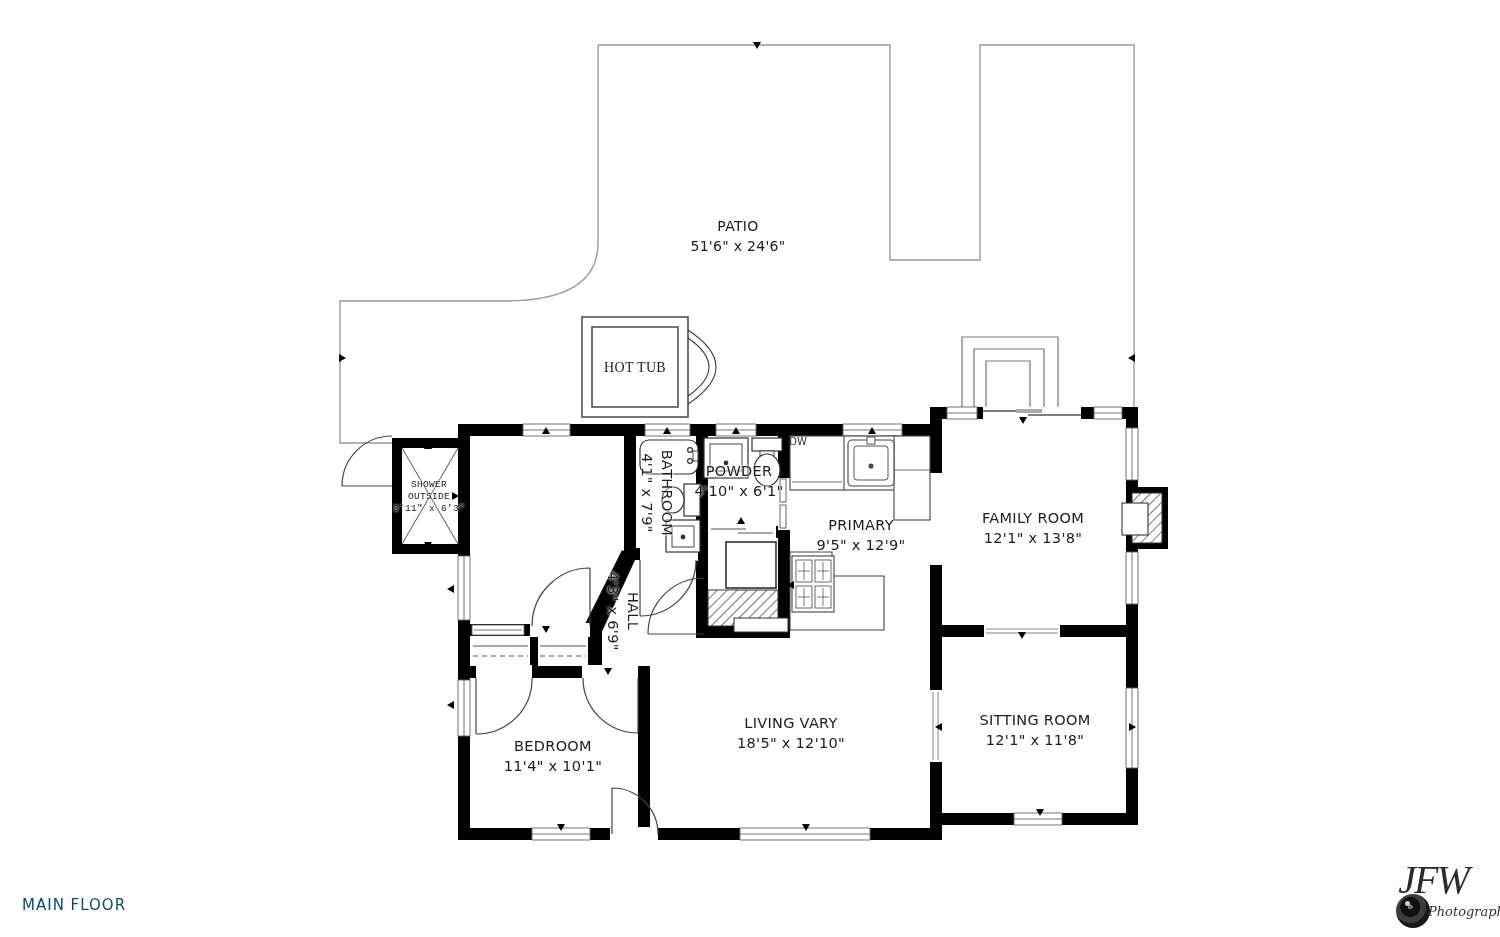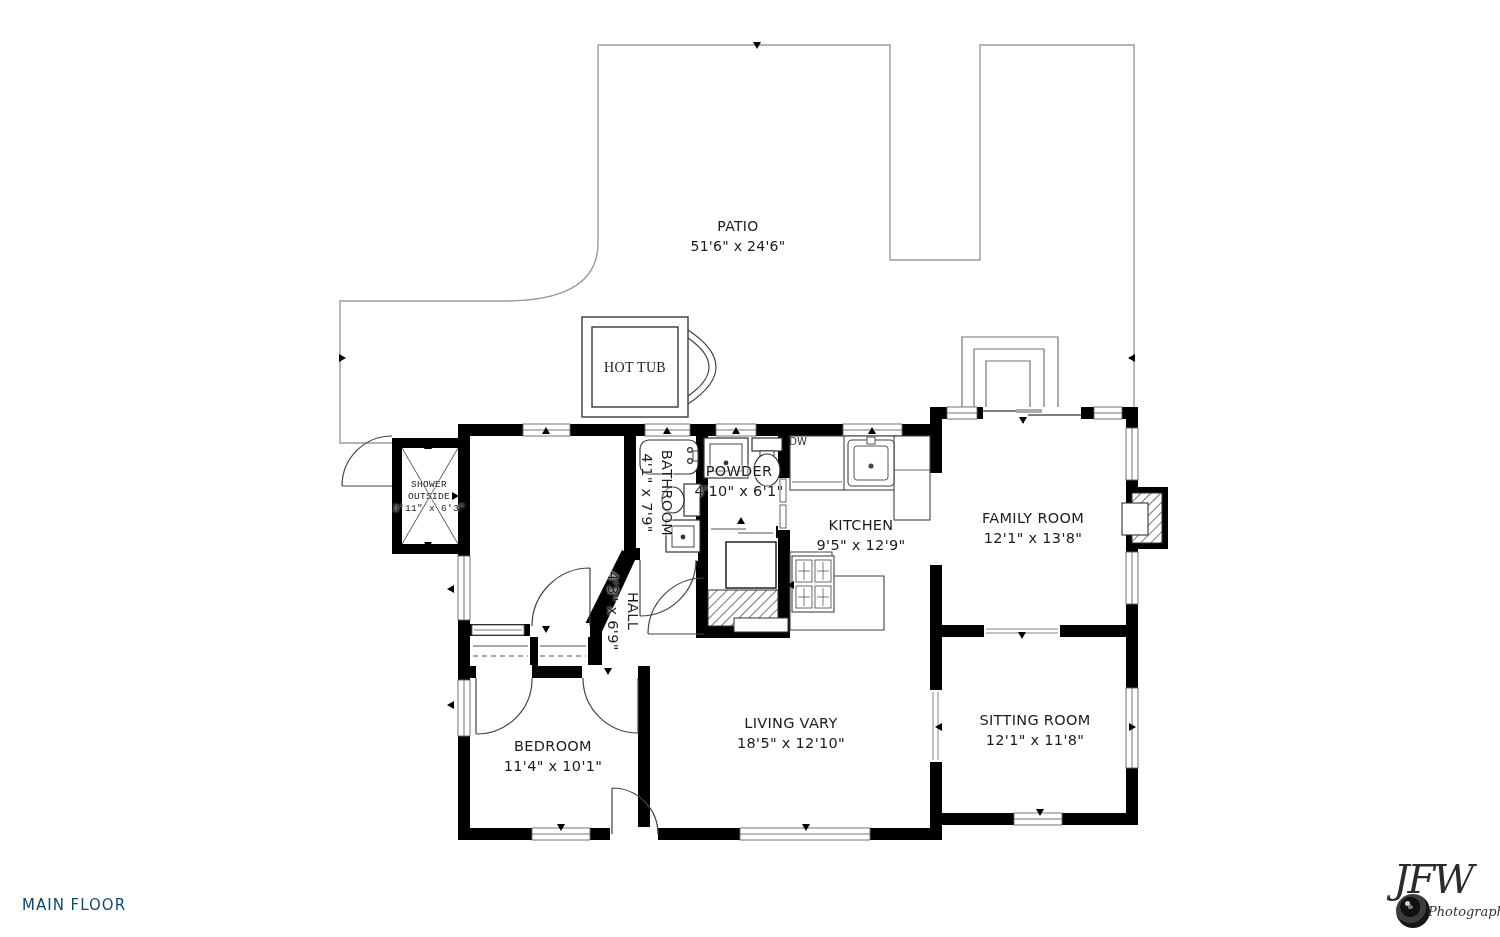--- a/index.html
+++ b/index.html
@@ -12,21 +12,21 @@
   .lbl.rot{transform:translate(-50%,-50%) rotate(90deg);}
   .lbl.small{font-size:9.5px;line-height:12px;white-space:normal;width:80px;font-family:Liberation Mono, monospace;}
   .lbl.patio{font-size:14px;}
   .lbl.single{font-size:14px;font-family:Liberation Serif, serif;}
   #footer{position:absolute;left:450px;top:851px;width:600px;text-align:center;
           font-size:12px;line-height:14.4px;color:#141414;}
   #footer .muted{color:#b9b9b9;}
   #floor-tag{position:absolute;left:22px;top:896px;font-size:15px;color:#0c4a6e;letter-spacing:1px;}
   #logo{position:absolute;right:10px;top:860px;width:118px;height:74px;font-family:"DejaVu Serif",serif;}
   #logo .initials{position:absolute;left:6px;top:-4px;width:110px;text-align:center;
-        font-style:italic;font-size:40px;color:#2b2b2b;letter-spacing:-2px;}
+        font-style:italic;font-size:40px;color:#2b2b2b;letter-spacing:-2px;font-family:Liberation Serif, serif;}
   #logo .cam{position:absolute;left:24px;top:34px;width:34px;height:34px;border-radius:50%;
         background:radial-gradient(circle at 42% 38%, #777 0 8%, #111 9% 34%, #3c3c3c 35% 55%, #161616 56% 78%, #000 79% 100%);}
   #logo .cam:after{content:"";position:absolute;left:9px;top:7px;width:5px;height:5px;border-radius:50%;background:#cfcfcf;}
   #logo .sub{position:absolute;left:56px;top:44px;font-style:italic;font-size:13px;color:#333;}
 </style>
 </head>
 <body>
 
 <div id="page">
 
@@ -268,21 +268,21 @@
   <div>BATHROOM</div>
   <div>4'1" x 7'9"</div>
 </div>
 
 <div class="lbl" style="left:739px;top:481px">
   <div>POWDER</div>
   <div>4'10" x 6'1"</div>
 </div>
 
 <div class="lbl" style="left:861px;top:535px">
-  <div>KITCHEN</div>
+  <div>PRIMARY</div>
   <div>9'5" x 12'9"</div>
 </div>
 
 <div class="lbl" style="left:1033px;top:528px">
   <div>FAMILY ROOM</div>
   <div>12'1" x 13'8"</div>
 </div>
 
 <div class="lbl rot" style="left:623px;top:611px">
   <div>HALL</div>

